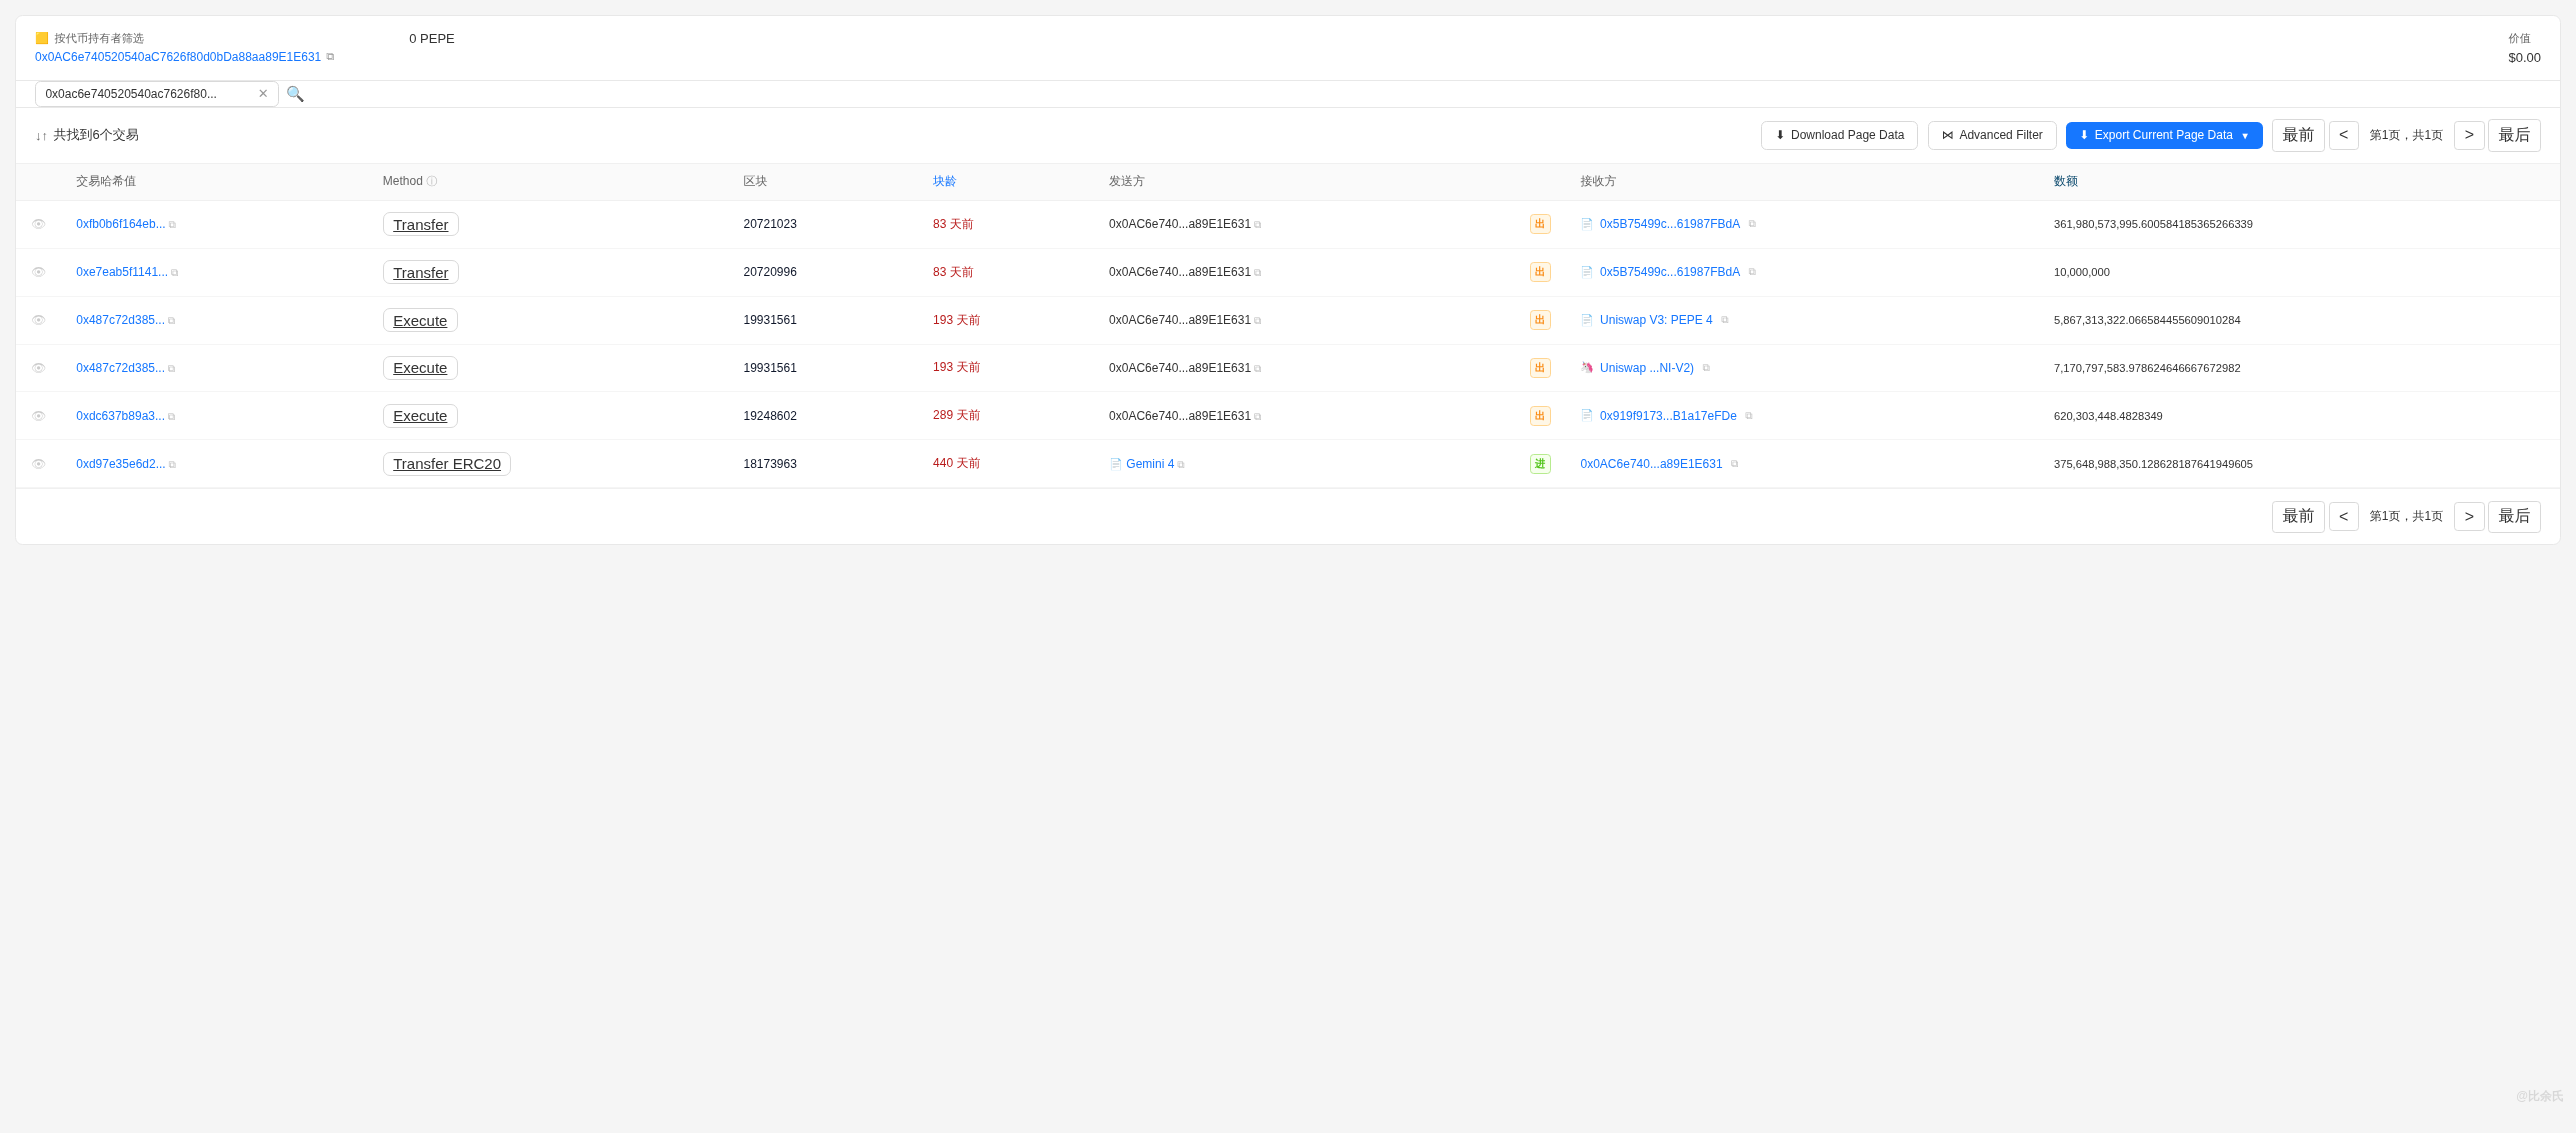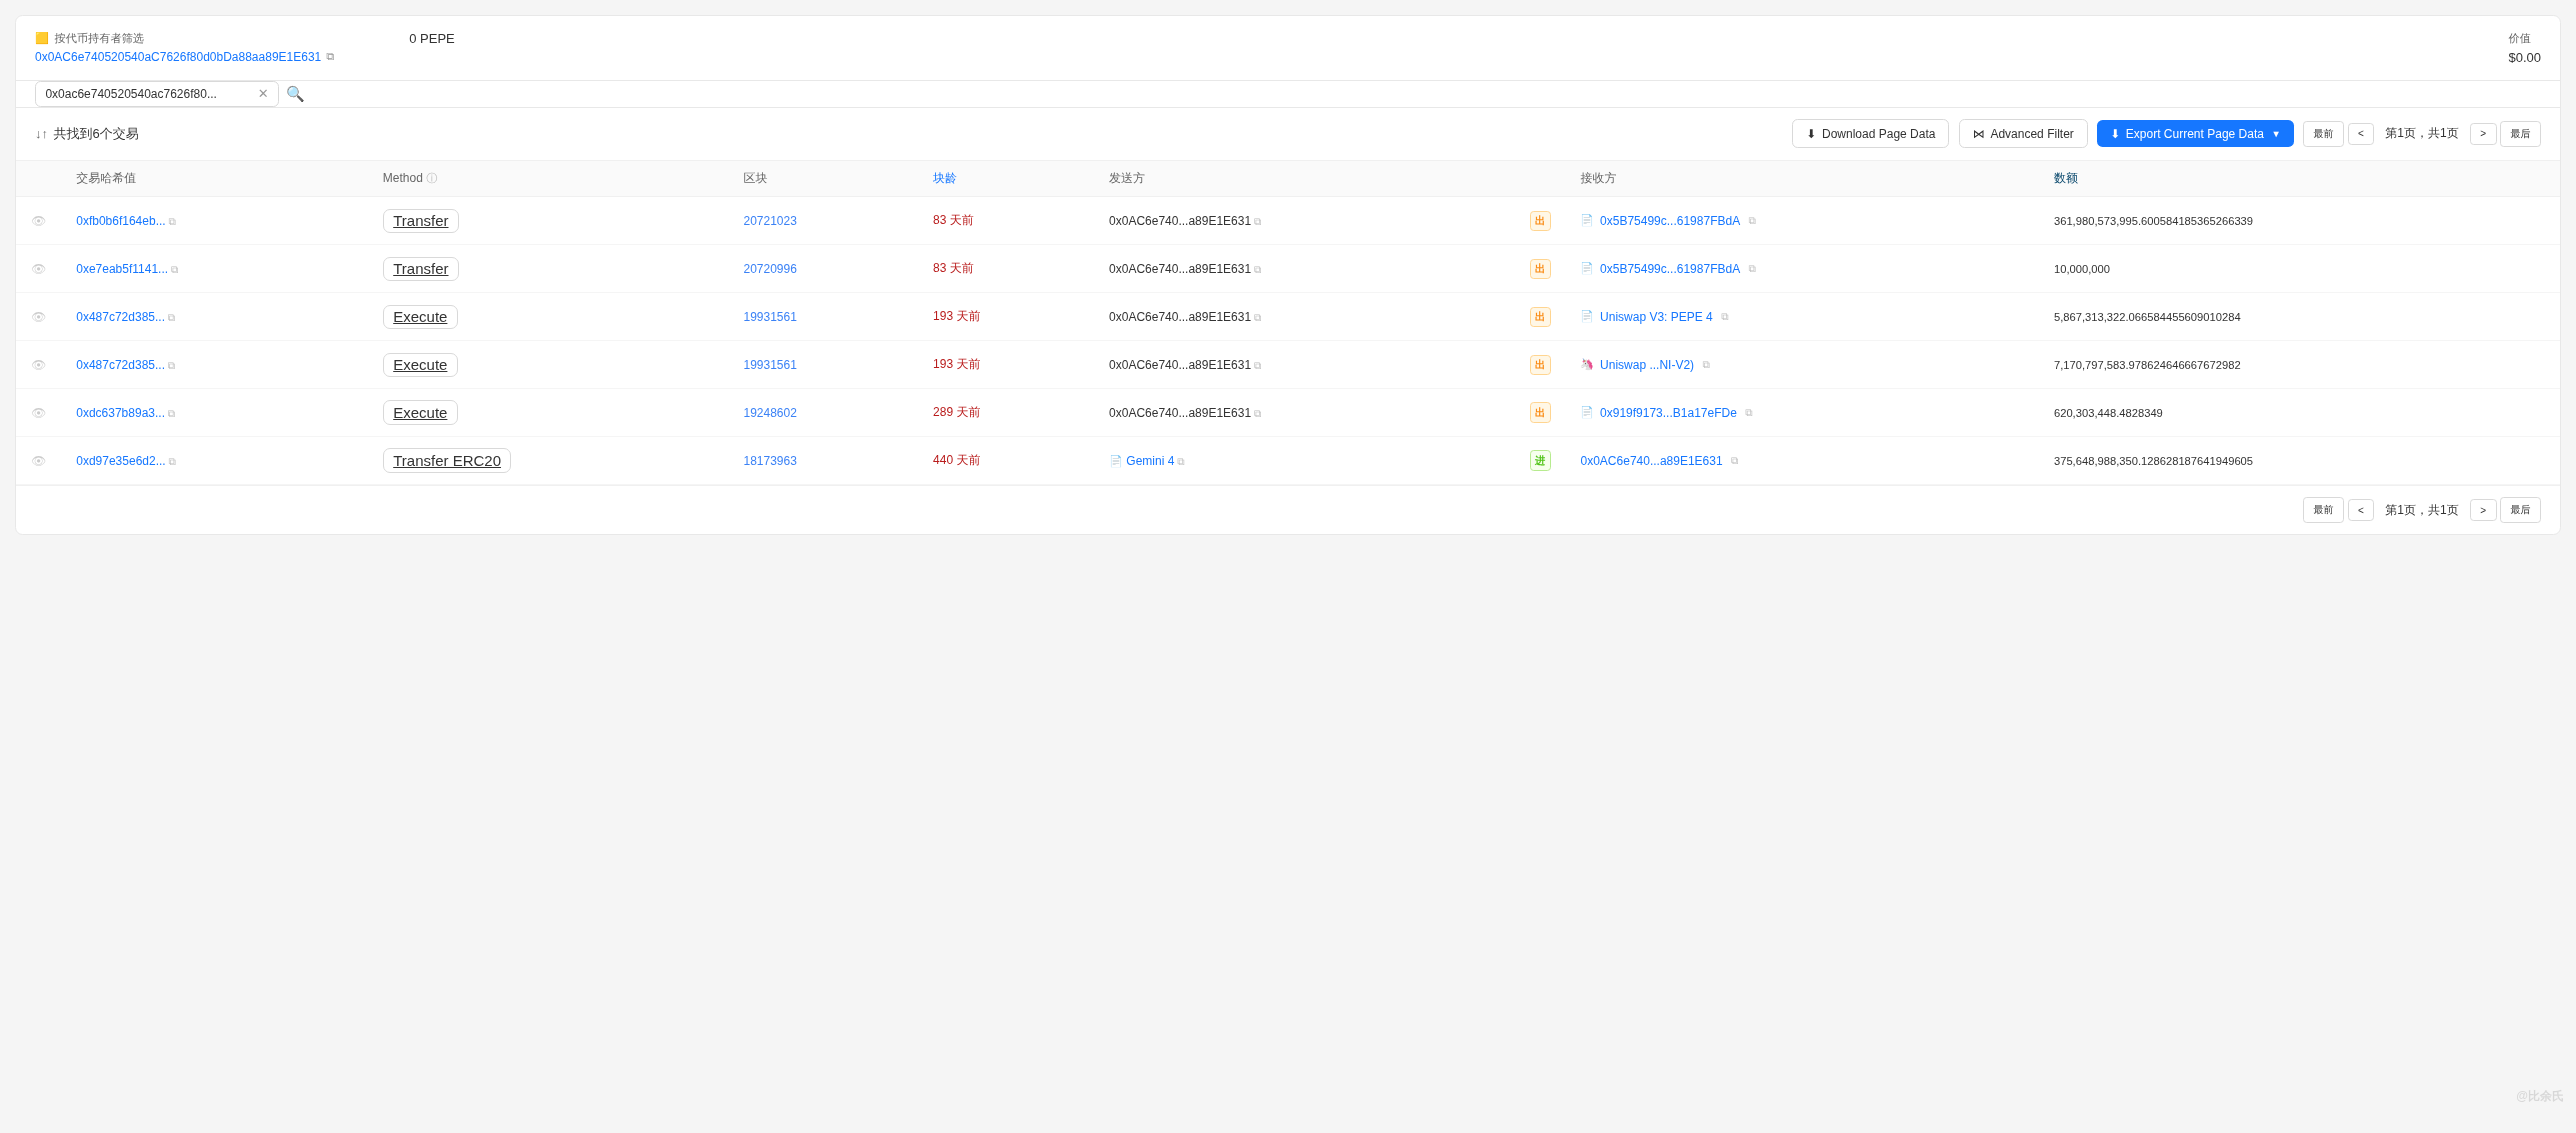--- a/index.html
+++ b/index.html
@@ -35,32 +35,32 @@
 
     
     .toolbar { padding: 11.2px 19px; display: flex; align-items: center; justify-content: space-between; border-bottom: 0.9px solid #f0f0f0; }
     .result-count { font-size: 13px; color: #333; display: flex; align-items: center; gap: 5.6px; }
     .sort-icon { color: #666; }
     .toolbar-actions { display: flex; align-items: center; gap: 9.4px; }
     .btn-outline { display: flex; align-items: center; gap: 5.6px; border: 0.9px solid #d9d9d9; background: #fff; border-radius: 5.6px; padding: 6.6px 13px; cursor: pointer; font-size: 12px; color: #333; }
     .btn-export { display: flex; align-items: center; gap: 5.6px; background: #1677ff; color: #fff; border: none; border-radius: 5.6px; padding: 6.6px 13px; cursor: pointer; font-size: 12px; }
     .btn-export .chevron { font-size: 9.4px; margin-left: 1.9px; }
     .pagination { display: flex; align-items: center; gap: 3.7px; }
-    .page-btn { border: 0.9px solid #d9d9d9; background: #fff; border-radius: 3.7px; padding: 4.7px 9.4px; cursor: pointer; font-size: 10px; color: #333; }
+    .page-btn { border: 0.9px solid #d9d9d9; background: #fff; border-radius: 3.7px; padding: 4.7px 9.4px; cursor: pointer; font-size: 16px; color: #333; }
     .page-btn:disabled { color: #ccc; cursor: default; }
     .page-info { font-size: 12px; color: #333; padding: 0 7.5px; }
 
     
     .table { width: 100%; border-collapse: collapse; }
     .table th { padding: 9.4px 15px; text-align: left; font-size: 12px; color: #666; font-weight: 500; border-bottom: 0.9px solid #f0f0f0; background: #fafafa; }
     .table td { padding: 11.2px 15px; border-bottom: 0.9px solid #f5f5f5; font-size: 12px; color: #333; vertical-align: middle; }
     .eye-icon { color: #ccc; cursor: pointer; }
     .hash-link { color: #1677ff; cursor: pointer; text-decoration: none; display: inline-flex; align-items: center; gap: 3.7px; }
     .method-badge { display: inline-block; border: 0.9px solid #d9d9d9; border-radius: 7px; padding: 2.8px 9.4px; font-size: 15px; color: #333; white-space: nowrap; text-decoration: underline; }
-    .block-link { color: #3b82f6; cursor: pointer; }
+    .block-link { color: #0f172a; cursor: pointer; }
     .age-text { color: #b91c1c; }
     .sender-text { color: #333; display: inline-flex; align-items: center; gap: 3.7px; }
     .receiver-cell { display: flex; align-items: center; gap: 5.6px; }
     .direction-badge { width: 20.6px; height: 20.6px; border-radius: 3.7px; display: flex; align-items: center; justify-content: center; font-size: 10.3px; font-weight: bold; flex-shrink: 0; }
     .out-badge { background: #fff7e6; color: #fa8c16; border: 0.9px solid #ffd591; }
     .in-badge { background: #f6ffed; color: #52c41a; border: 0.9px solid #b7eb8f; }
     .receiver-link { color: #1677ff; cursor: pointer; }
     .amount-text { color: #333; font-size: 11.2px; white-space: nowrap; }
     .doc-icon { color: #1677ff; font-size: 11.2px; }
     .copy-btn { color: #bbb; cursor: pointer; font-size: 10.3px; padding: 0.9px 2.8px; }

